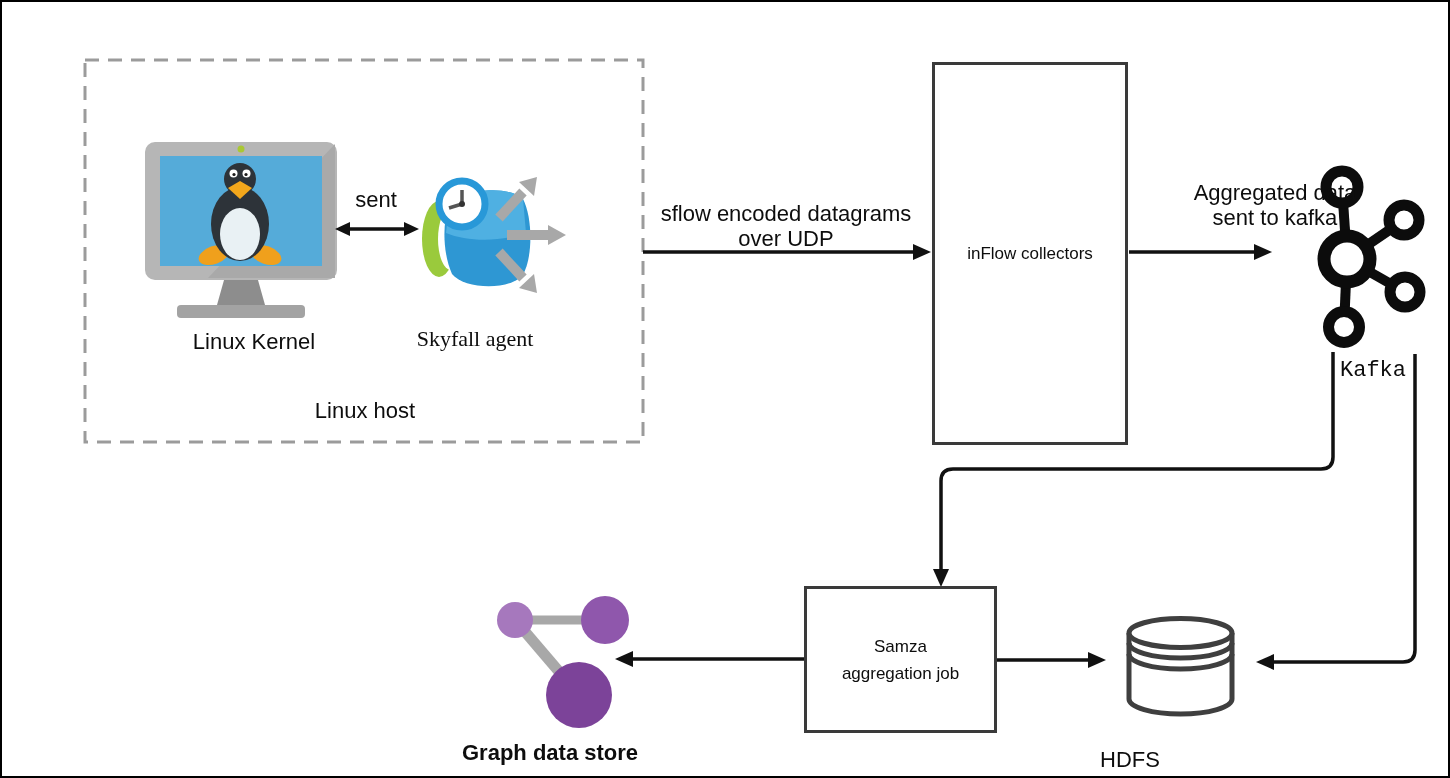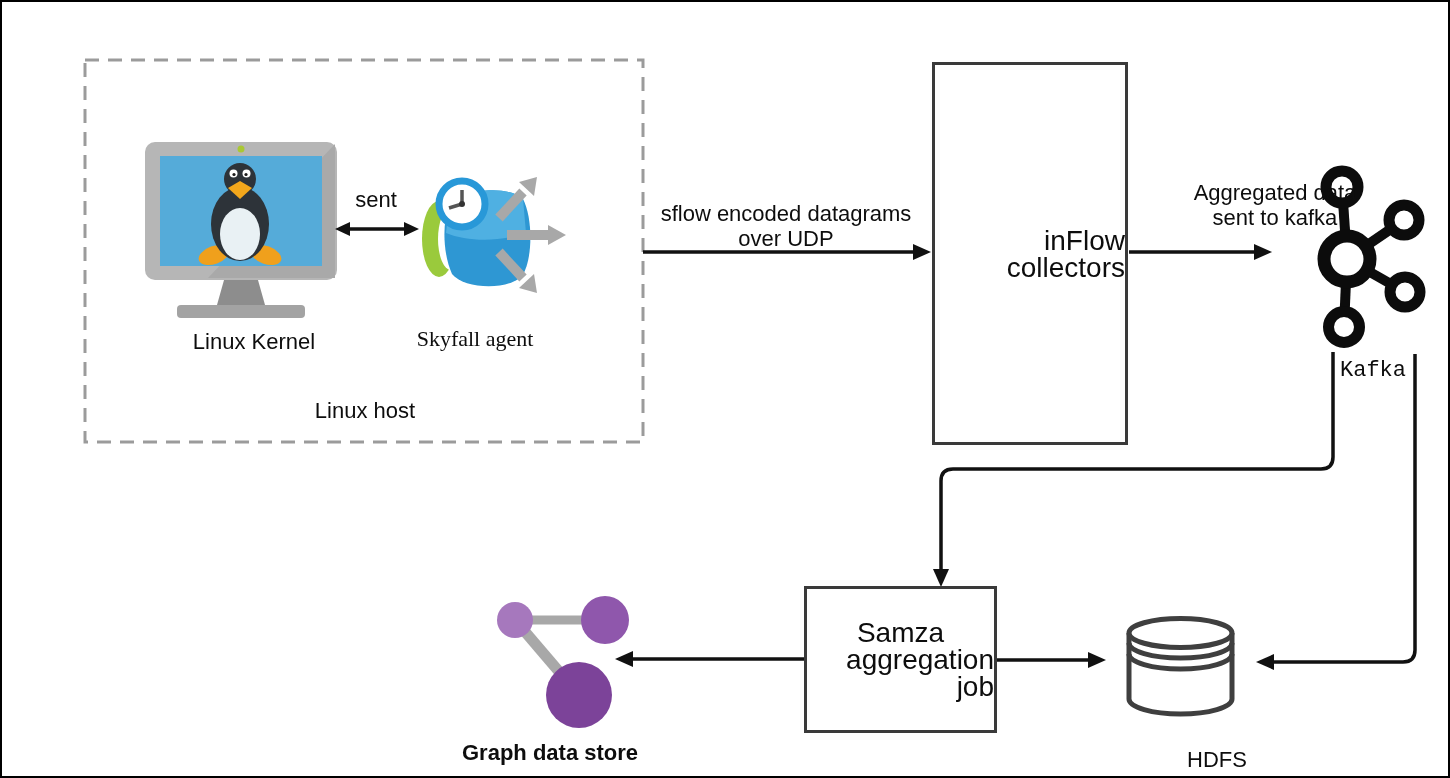--- a/index.html
+++ b/index.html
@@ -10,21 +10,21 @@
   }
   .layer{position:absolute;left:0;top:0;}
   .label{
     position:absolute;transform:translateX(-50%);text-align:center;
     font-size:22px;line-height:25px;white-space:nowrap;
   }
   .label.big{font-size:22px;line-height:32px;}
   .node{
     position:absolute;box-sizing:border-box;border:3px solid #3a3a3a;background:#fff;
     display:flex;flex-direction:column;align-items:center;justify-content:center;
-    font-size:28px;line-height:27px;text-align:right;
+    font-size:17px;line-height:27px;text-align:left;
   }
 </style>
 </head>
 <body>
 
 <div class="canvas">
 
   <svg class="layer" width="1450" height="778" viewBox="0 0 1450 778">
 
     <rect x="83" y="58" width="558" height="382" fill="none" stroke="#9b9b9b" stroke-width="3" stroke-dasharray="14 9"></rect>
@@ -158,15 +158,15 @@
 
   <div class="label" style="left:1229px;top:178px;margin-left:44px;">
     <div>Aggregated data</div>
     <div>sent to kafka</div>
   </div>
 
   <div class="label" style="left:1371px;top:356px;font-family:Liberation Mono, monospace;">Kafka</div>
 
   <div class="label" style="left:548px;top:738px;font-weight:bold;">Graph data store</div>
 
-  <div class="label" style="left:1215px;top:745px;">HDFS</div>
+  <div class="label" style="left:1128px;top:745px;">HDFS</div>
 
 </div>
 
 </body></html>

